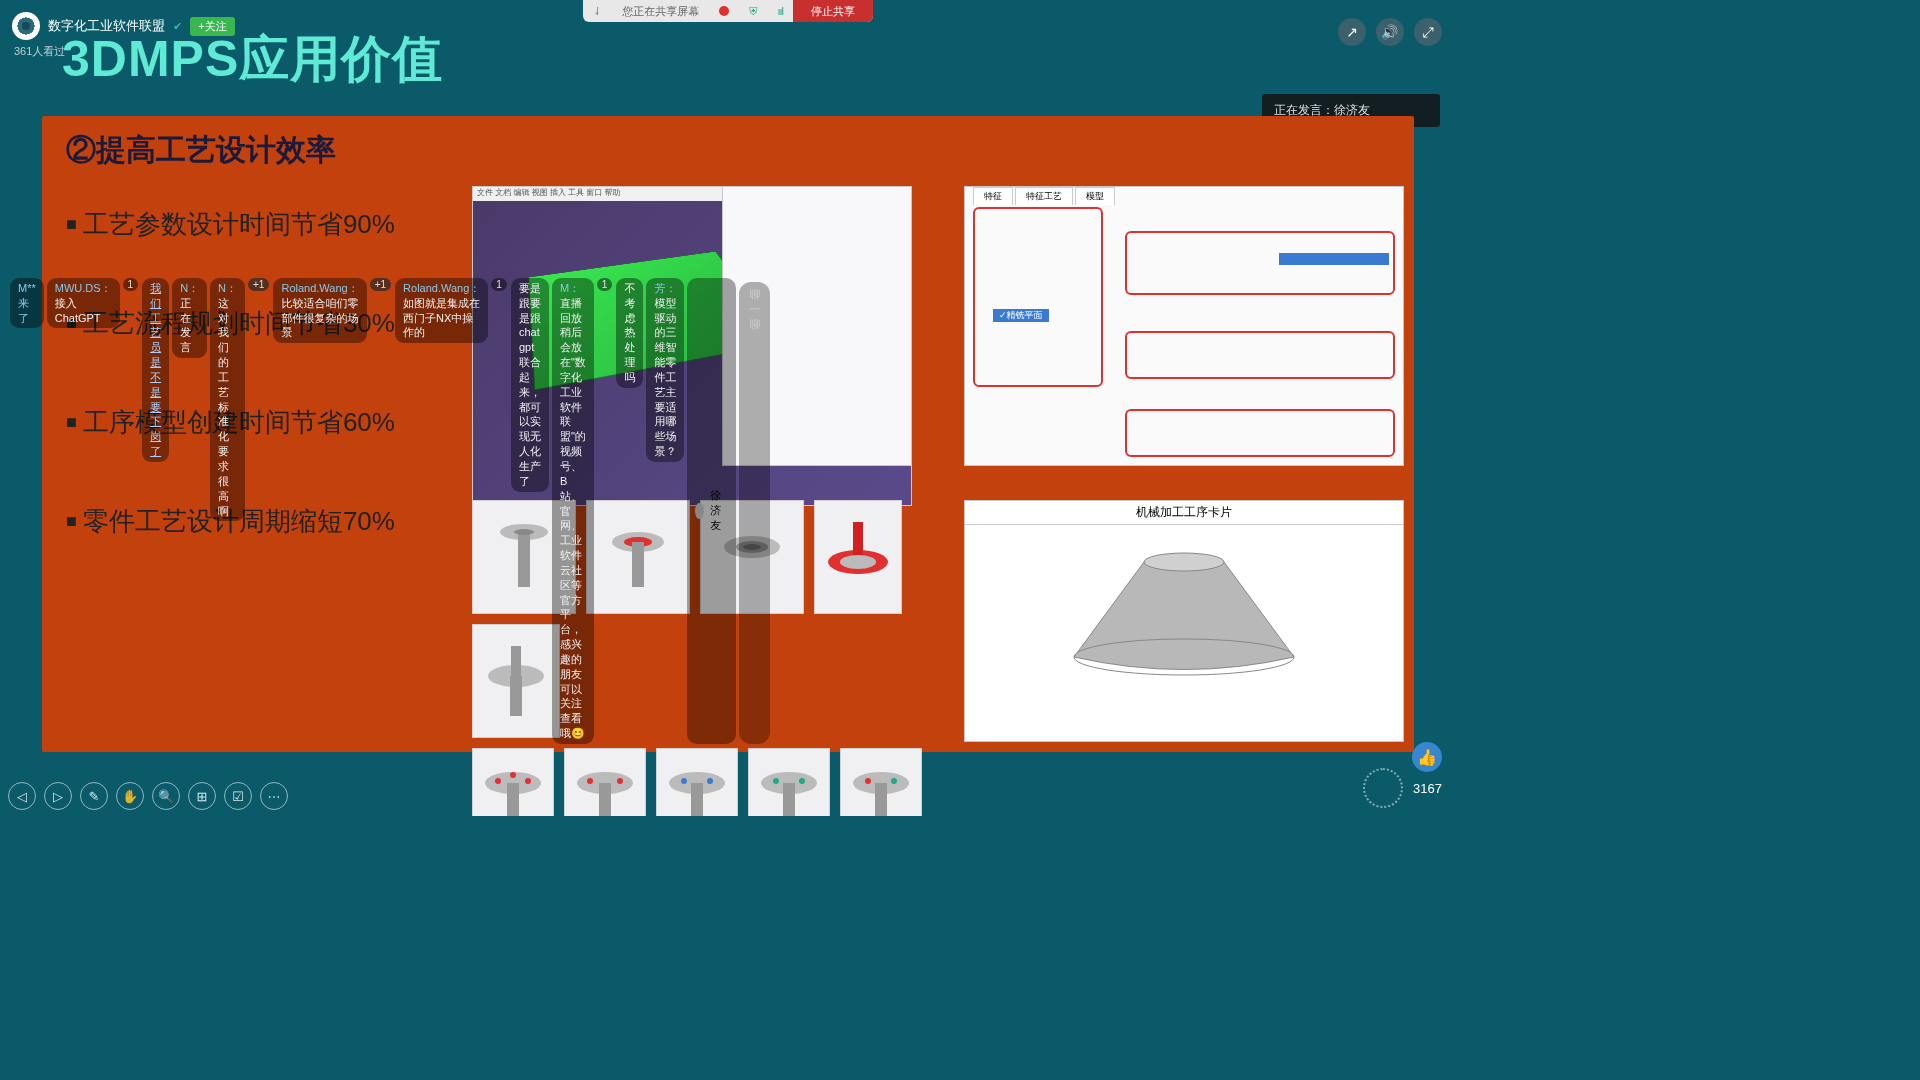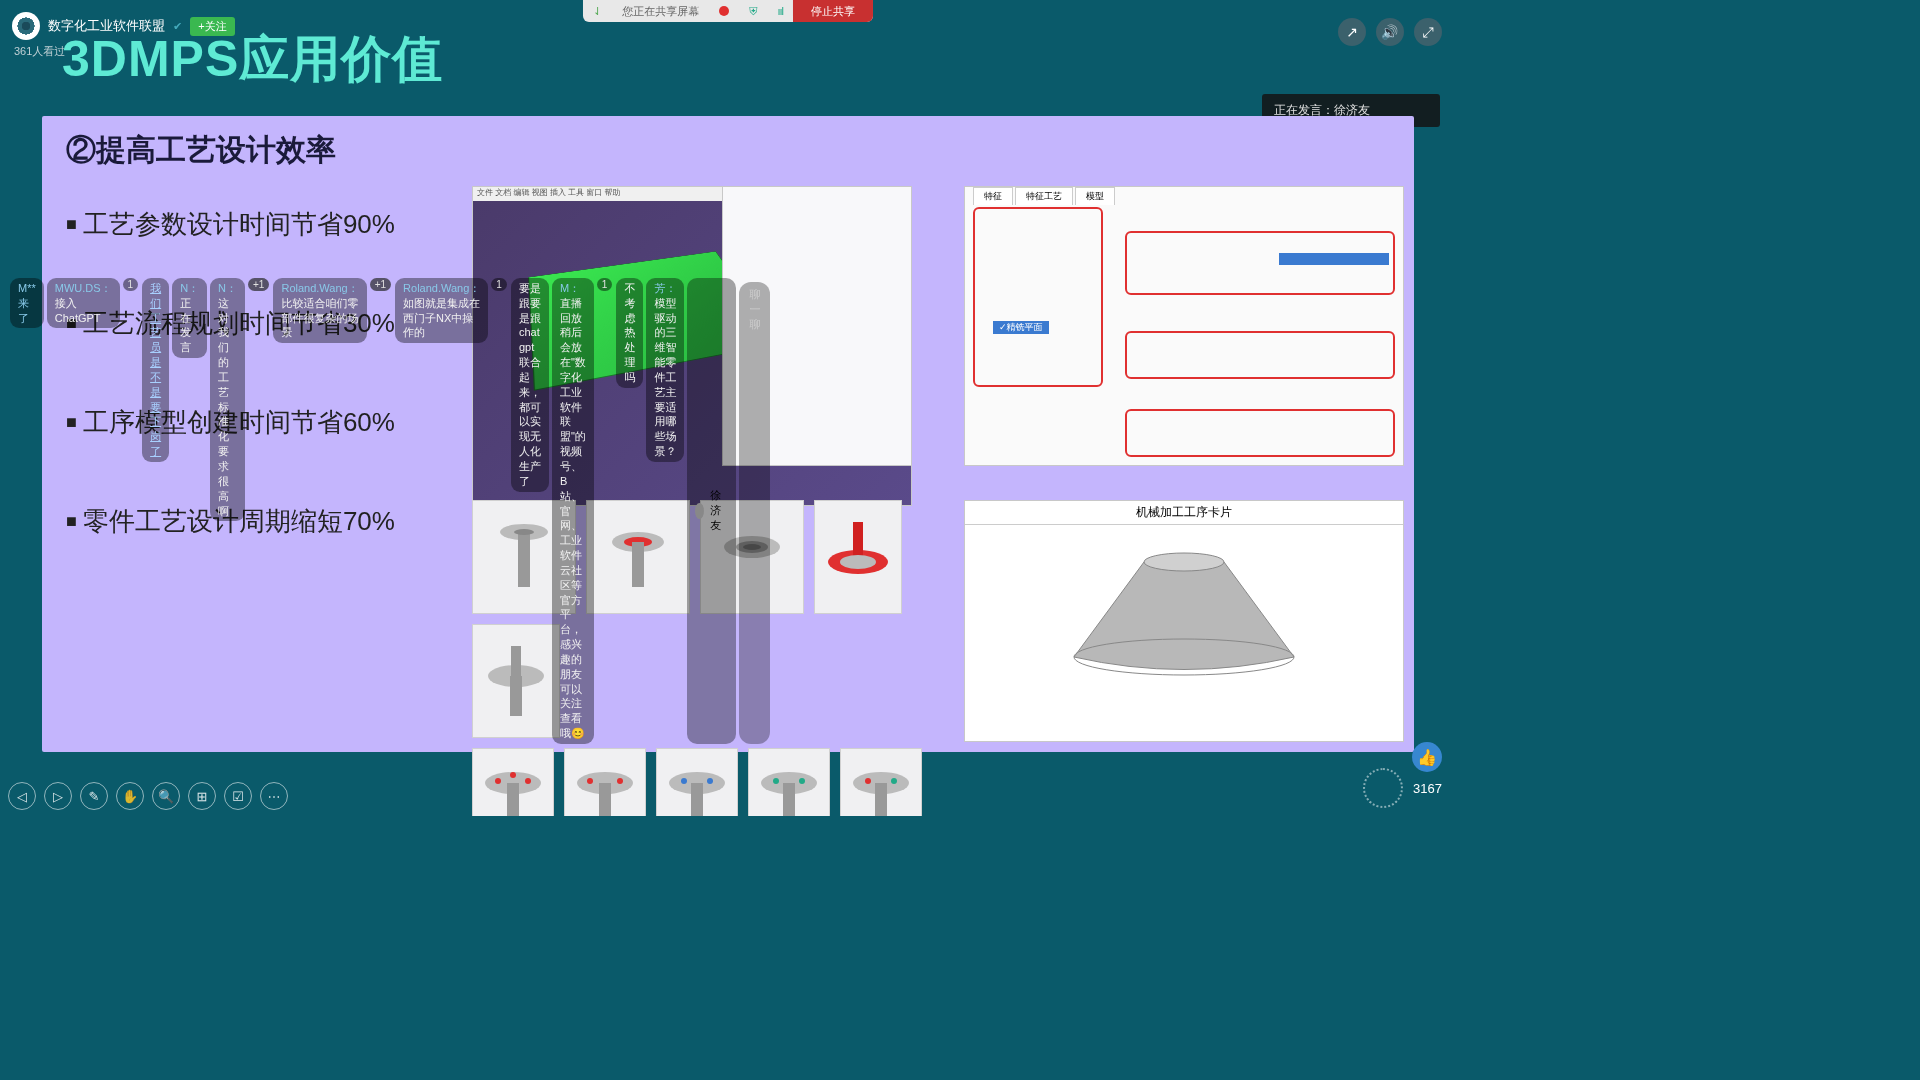--- a/index.html
+++ b/index.html
@@ -28,21 +28,21 @@
     .topright { position:absolute; top:18px; right:14px; display:flex; gap:10px; }
     .circ-btn { width:28px; height:28px; border-radius:50%; background:rgba(80,100,110,.7); color:#fff; display:flex; align-items:center; justify-content:center; font-size:14px; cursor:pointer; }
     
     
     .slidetitle { position:absolute; top:26px; left:62px; color:#5eead4; font-size:50px; font-weight:700; letter-spacing:1px; }
     
     
     .speaking { position:absolute; top:94px; right:16px; background:rgba(20,20,20,.85); color:#e0e0e0; font-size:12px; padding:8px 70px 8px 12px; border-radius:3px; }
     
     
-    .slide { position:absolute; top:116px; left:42px; right:42px; bottom:64px; background:#c4b5fd; border-radius:2px; padding:14px 24px; }
+    .slide { position:absolute; top:116px; left:42px; right:42px; bottom:64px; background:#c2410c; border-radius:2px; padding:14px 24px; }
     .subtitle { color:#1a1a3a; font-size:30px; font-weight:600; }
     .bullets { margin-top:36px; display:flex; flex-direction:column; gap:64px; }
     .bullet { color:#222; font-size:26px; font-weight:500; display:flex; align-items:center; }
     .bullet::before { content:"■"; margin-right:6px; font-size:18px; }
     
     
     .fig { position:absolute; border:1px solid #c8c8c8; background:#f4f4f6; }
     .fig.cad { top:70px; left:430px; width:440px; height:320px; background:linear-gradient(135deg,#4a3a6a,#5a4a8a); }
     .cad-pane { position:absolute; top:0; right:-210px; width:210px; height:280px; background:#f8f8fa; border:1px solid #c8c8c8; }
     .fig.tree { top:70px; right:10px; width:440px; height:280px; background:#fafafa; }
@@ -75,21 +75,21 @@
     .br { position:absolute; bottom:8px; right:14px; display:flex; align-items:center; gap:10px; }
     .gear { width:40px; height:40px; border:2px dotted rgba(255,255,255,.5); border-radius:50%; }
     .count { color:#fff; font-size:13px;text-align:center; }
     .like { position:absolute; bottom:44px; right:14px; width:30px; height:30px; border-radius:50%; background:rgba(60,140,220,.9); color:#fff; display:flex; align-items:center; justify-content:center; cursor:pointer; }
     
     
     .cad-menu { position:absolute; top:0; left:0; right:0; height:14px; background:#f0f0f0; font-size:8px; color:#555; padding-left:4px; }
     .cad-model { position:absolute; top:40px; left:60px; width:220px; height:160px; background:linear-gradient(145deg,#3ae850,#28b840); transform:perspective(400px) rotateX(50deg) rotateZ(-14deg); border:1px solid #1a7a2a; }
     .tree-tabs { position:absolute; top:0; left:8px; font-size:9px; display:flex; gap:2px; }
     .tree-tab { padding:2px 10px; background:#fff; border:1px solid #ccc; border-bottom:none; }
-    .tree-sel { position:absolute; left:28px; top:134px; background:#3a7ad0; color:#fff; font-size:9px; padding:0 6px; }
+    .tree-sel { position:absolute; left:28px; top:122px; background:#3a7ad0; color:#fff; font-size:9px; padding:0 6px; }
   </style>
 </head>
 <body>
 
 <div class="sharebar">
   <span class="seg">
       <span class="mic">⇃</span>
     </span>
   <span class="seg txt">您正在共享屏幕</span>
   <span class="seg">

